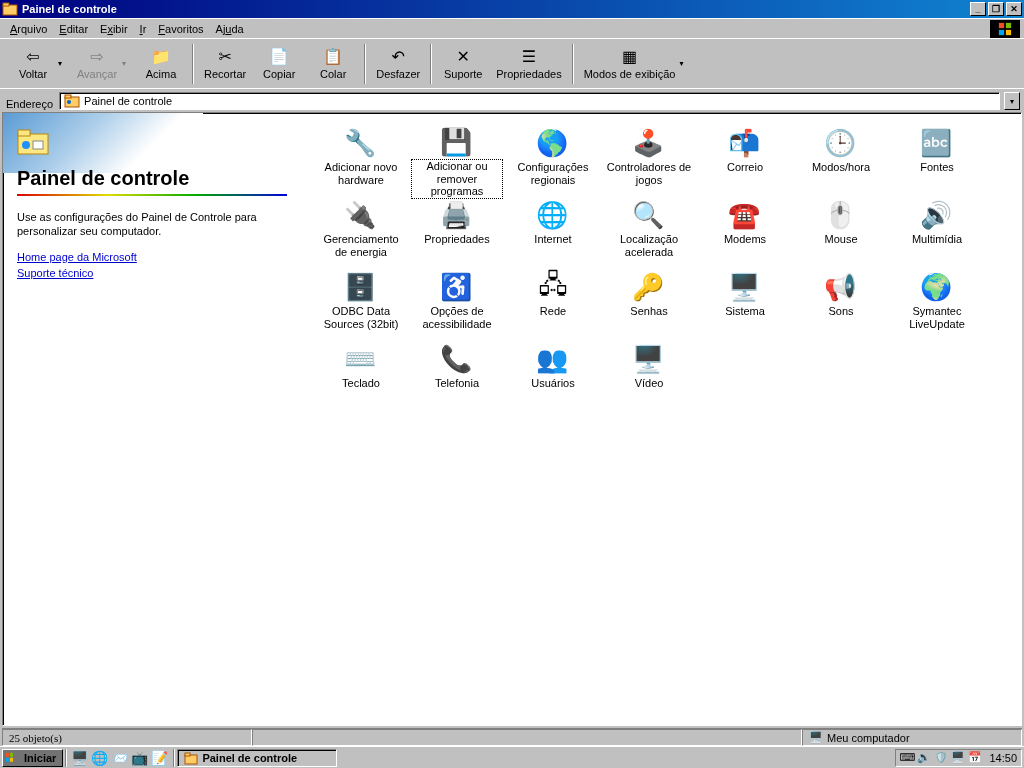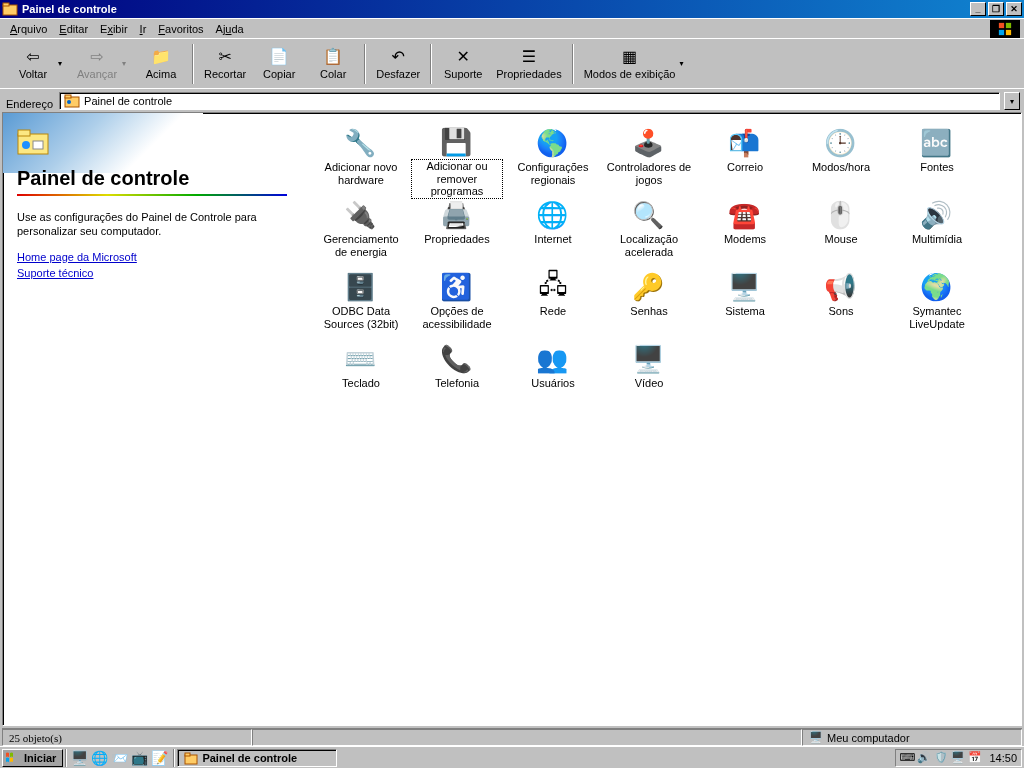--- a/index.html
+++ b/index.html
@@ -55,21 +55,21 @@
 
 .statusbar { position: absolute; left: 2px; right: 2px; bottom: 22px; height: 18px; background: #c0c0c0; display: flex; border-top: 1px solid #808080; }
 .status-cell { border: 1px solid; border-color: #808080 #fff #fff #808080; padding: 1px 6px; display: flex; align-items: center; gap: 4px; }
 .status-cell.left { width: 250px; font-family: Liberation Serif, serif; }
 .status-cell.mid { flex: 1; }
 .status-cell.right { width: 220px; }
 .status-cell .sicon { width: 14px; height: 14px; display: flex; align-items: center; justify-content: center; }
 
 
 .taskbar { position: absolute; left: 0; right: 0; bottom: 0; height: 22px; background: #c0c0c0; border-top: 1px solid #fff; display: flex; align-items: center; padding: 1px 2px; gap: 2px; }
-.start-btn { height: 18px; padding: 0 6px 0 2px; background: #a3a3a3; border: 1px solid; border-color: #fff #000 #000 #fff; display: flex; align-items: center; gap: 3px; font-weight: bold; }
+.start-btn { height: 18px; padding: 0 6px 0 2px; background: #737373; border: 1px solid; border-color: #fff #000 #000 #fff; display: flex; align-items: center; gap: 3px; font-weight: bold; }
 .start-btn .winlogo { width: 16px; height: 14px; display: flex; align-items: center; justify-content: center; }
 .ql-sep { width: 2px; height: 18px; border-left: 1px solid #808080; border-right: 1px solid #fff; }
 .ql { display: flex; gap: 2px; padding: 0 2px; }
 .ql .qlicon { width: 18px; height: 18px; display: flex; align-items: center; justify-content: center; font-size: 14px; }
 .task-btn { height: 18px; padding: 0 6px; background: #c0c0c0; border: 1px solid; border-color: #808080 #fff #fff #808080; box-shadow: inset 1px 1px 0 #000; display: flex; align-items: center; gap: 4px; min-width: 160px; }
 .task-btn .ticon2 { width: 14px; height: 14px; display: flex; align-items: center; justify-content: center; }
 .task-btn.active { font-weight: bold; }
 .taskbar .flex { flex: 1; }
 .tray { height: 18px; border: 1px solid; border-color: #808080 #fff #fff #808080; display: flex; align-items: center; padding: 0 4px; gap: 3px; }
 .tray .ticon3 { width: 14px; height: 14px; display: flex; align-items: center; justify-content: center; font-size: 11px; }

